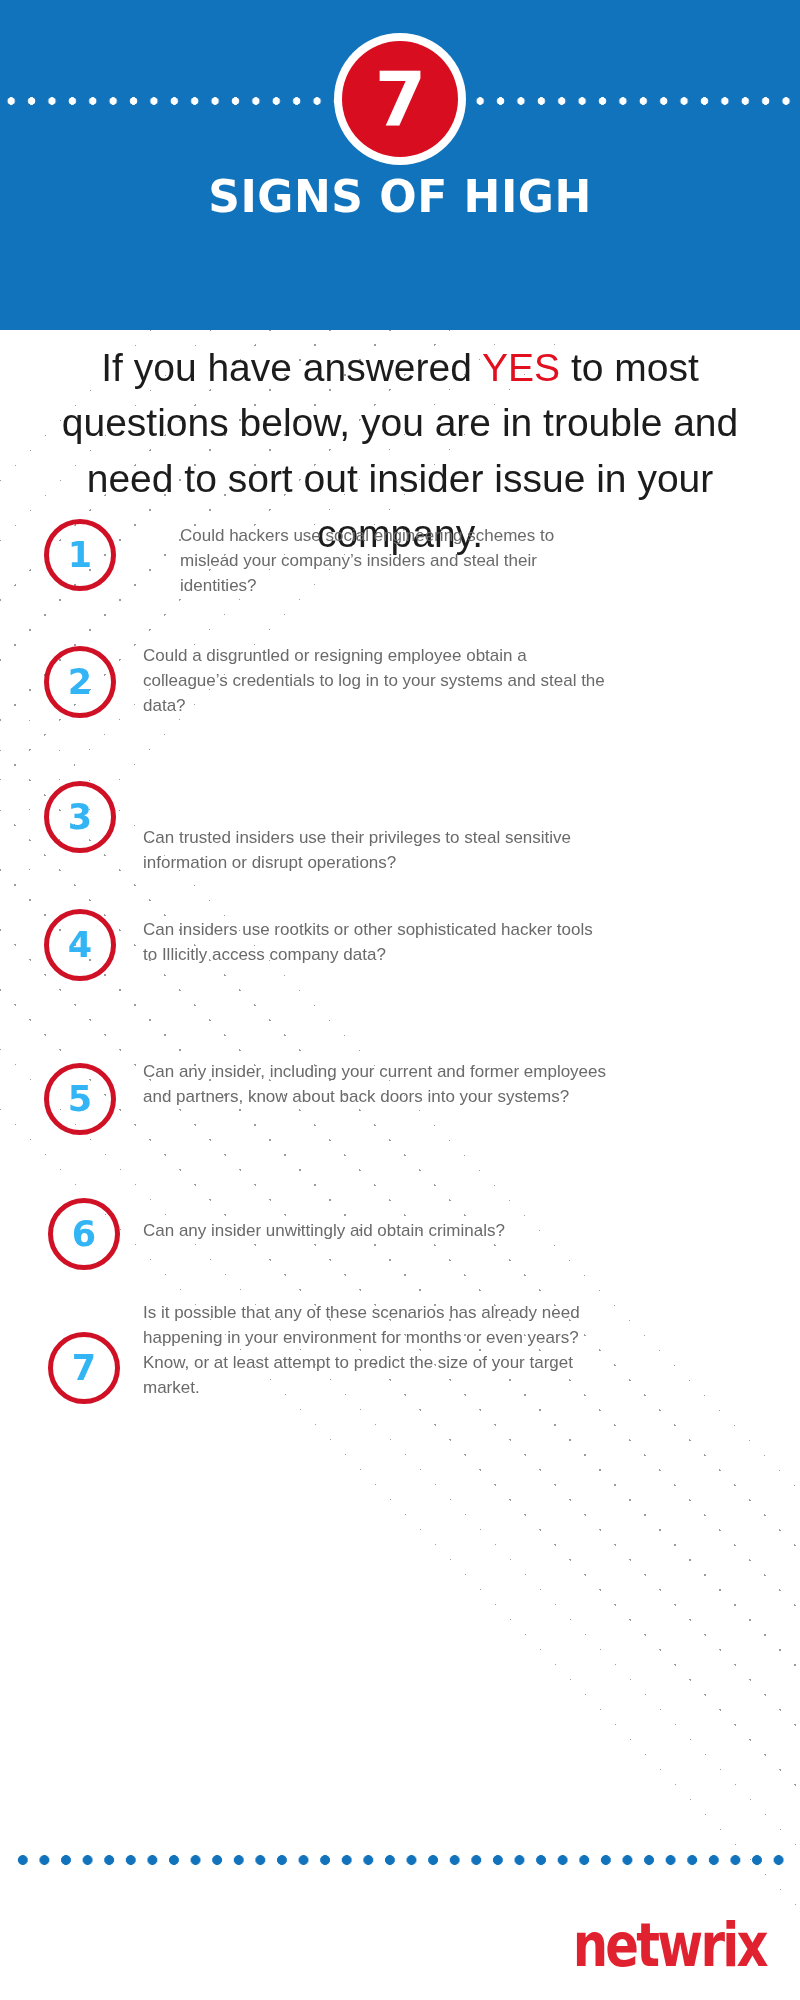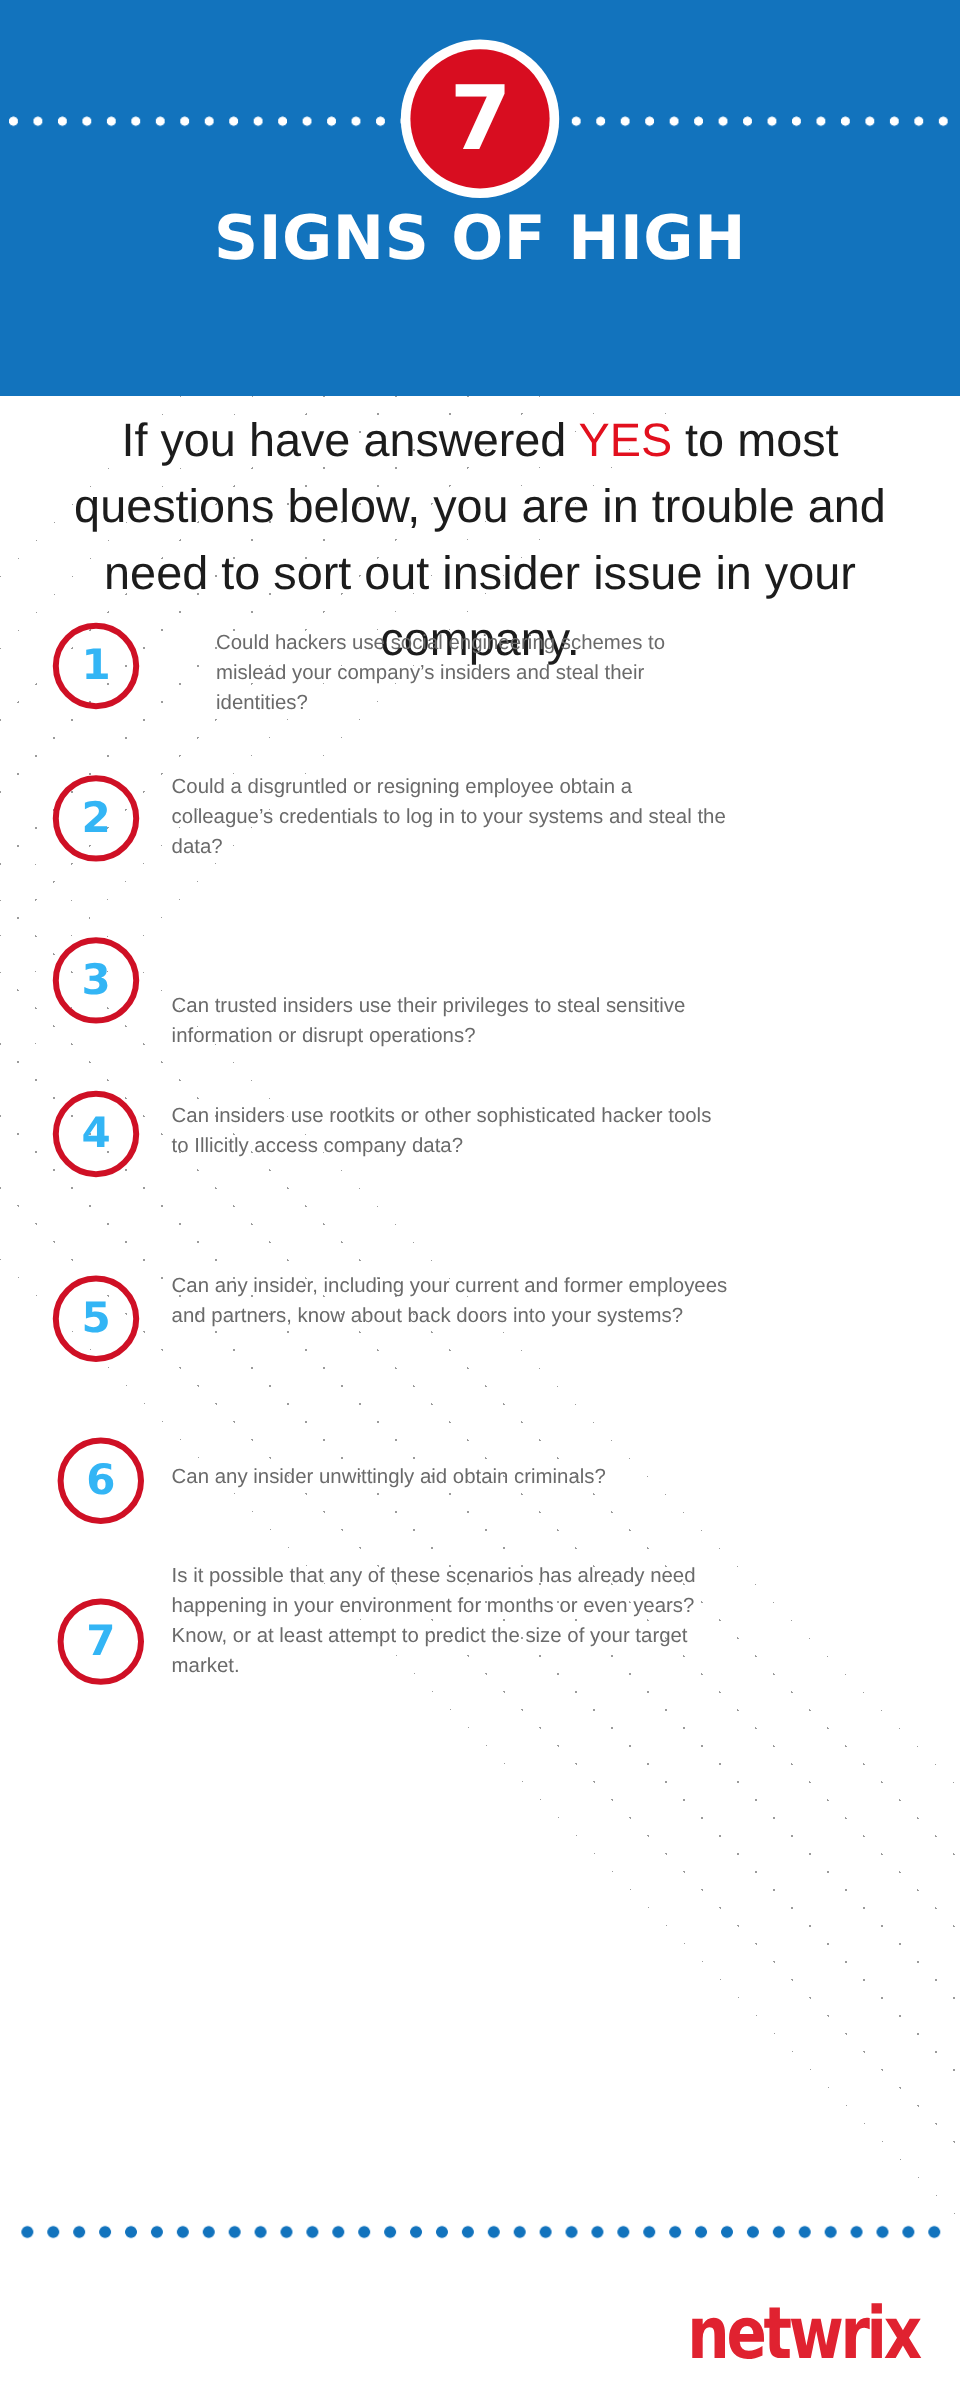--- a/index.html
+++ b/index.html
@@ -93,21 +93,21 @@
   }
   .header-title {
     position: absolute;
     left: 0;
     top: 175px;
     width: 800px;
     text-align: center;
     color: #ffffff;
     font-family: "DejaVu Sans", sans-serif;
     font-weight: bold;
-    font-size: 51px;
+    font-size: 44px;
     line-height: 0.99;
     letter-spacing: 0.5px;
   }
   .header-title .ln {
     display: block;
   }
 
   
   .intro {
     position: absolute;

